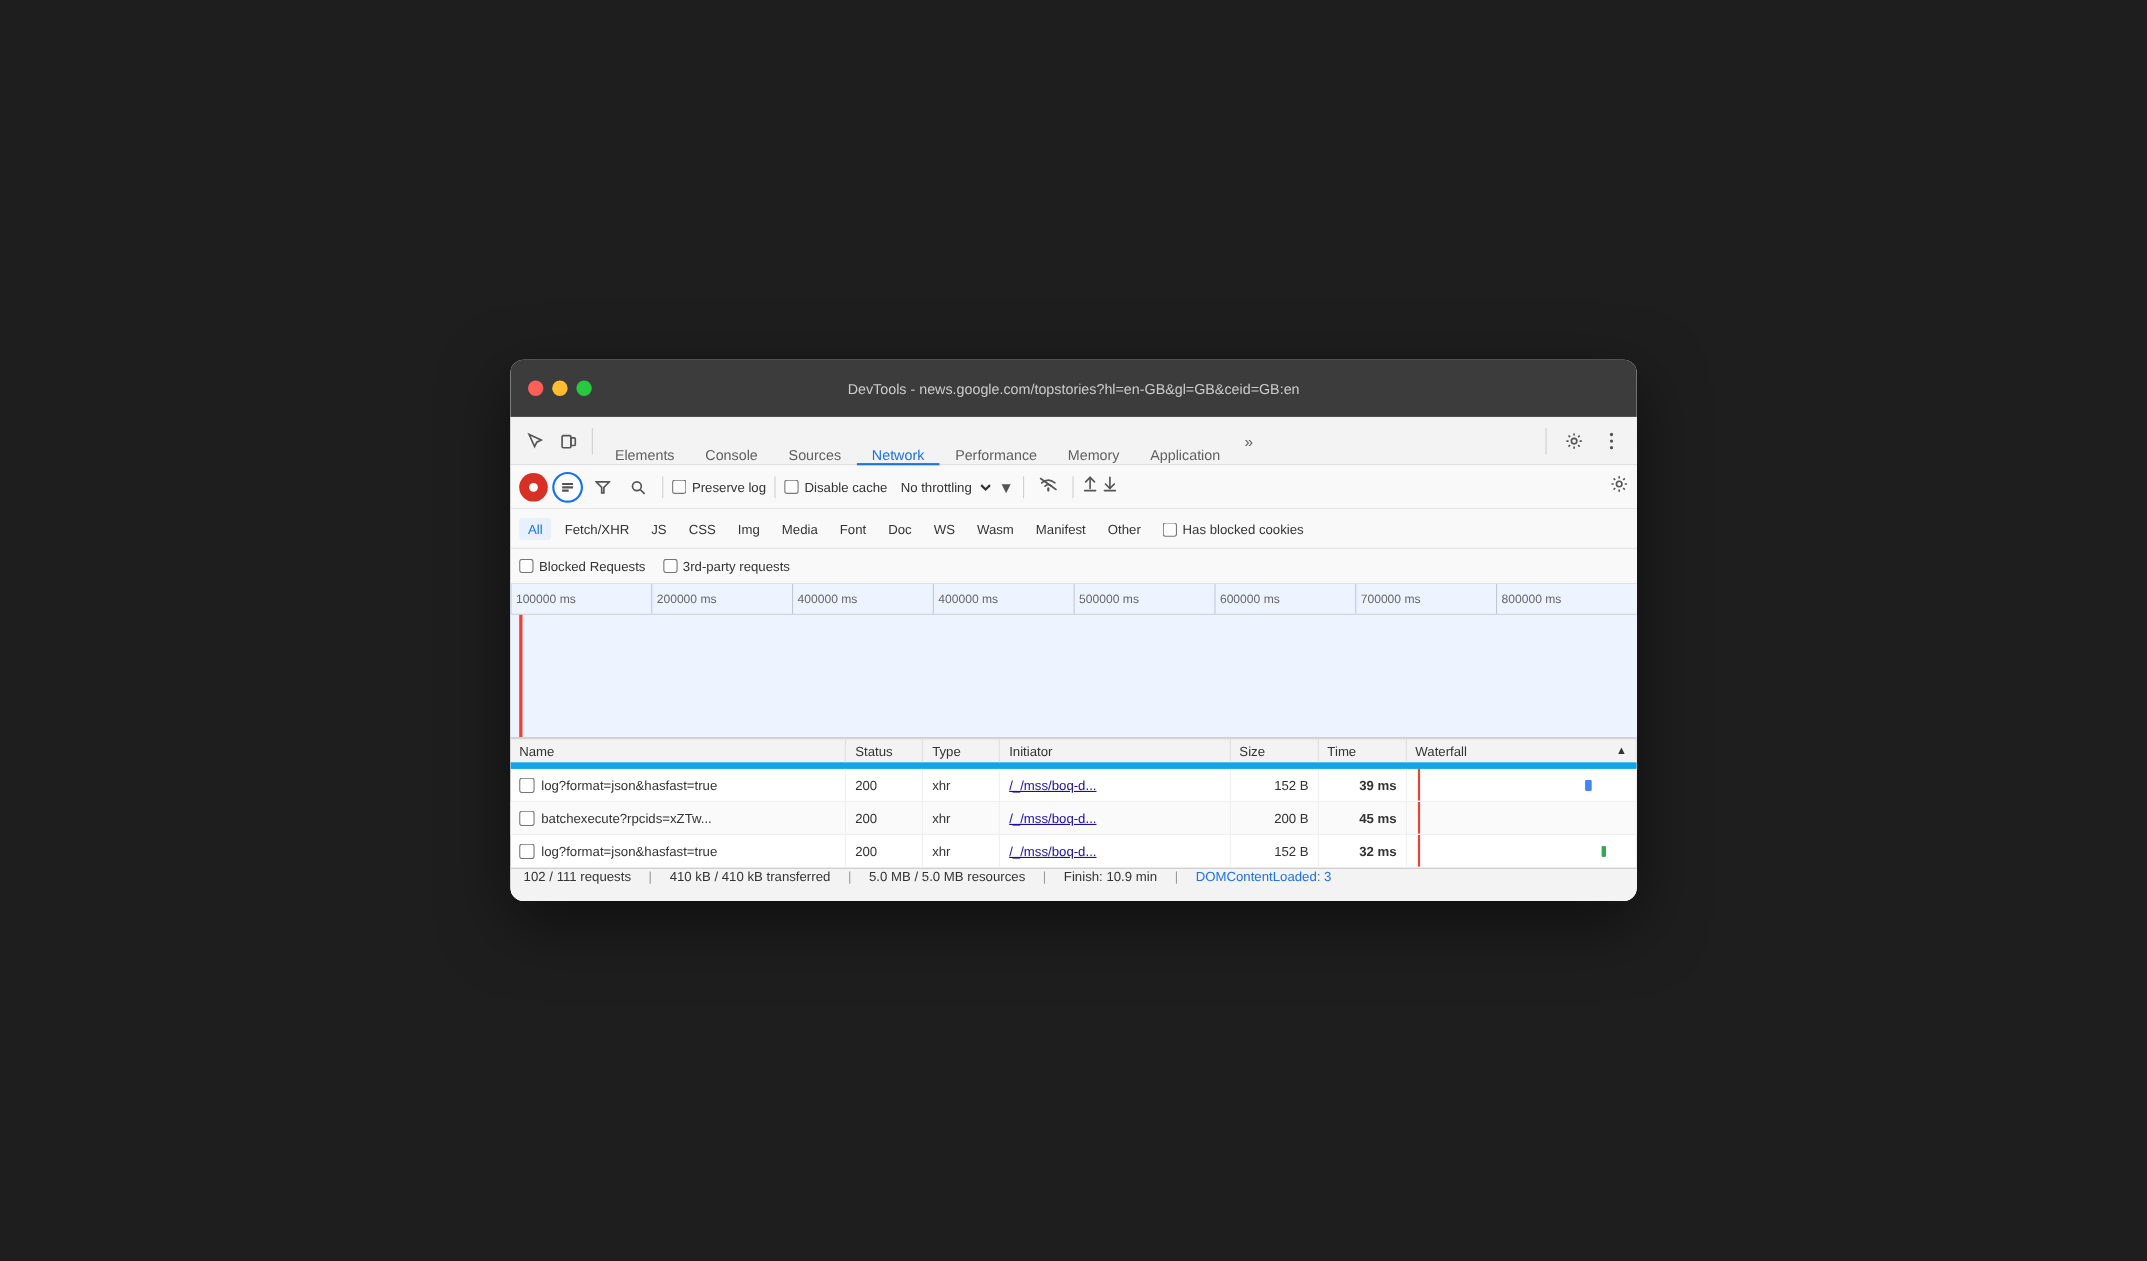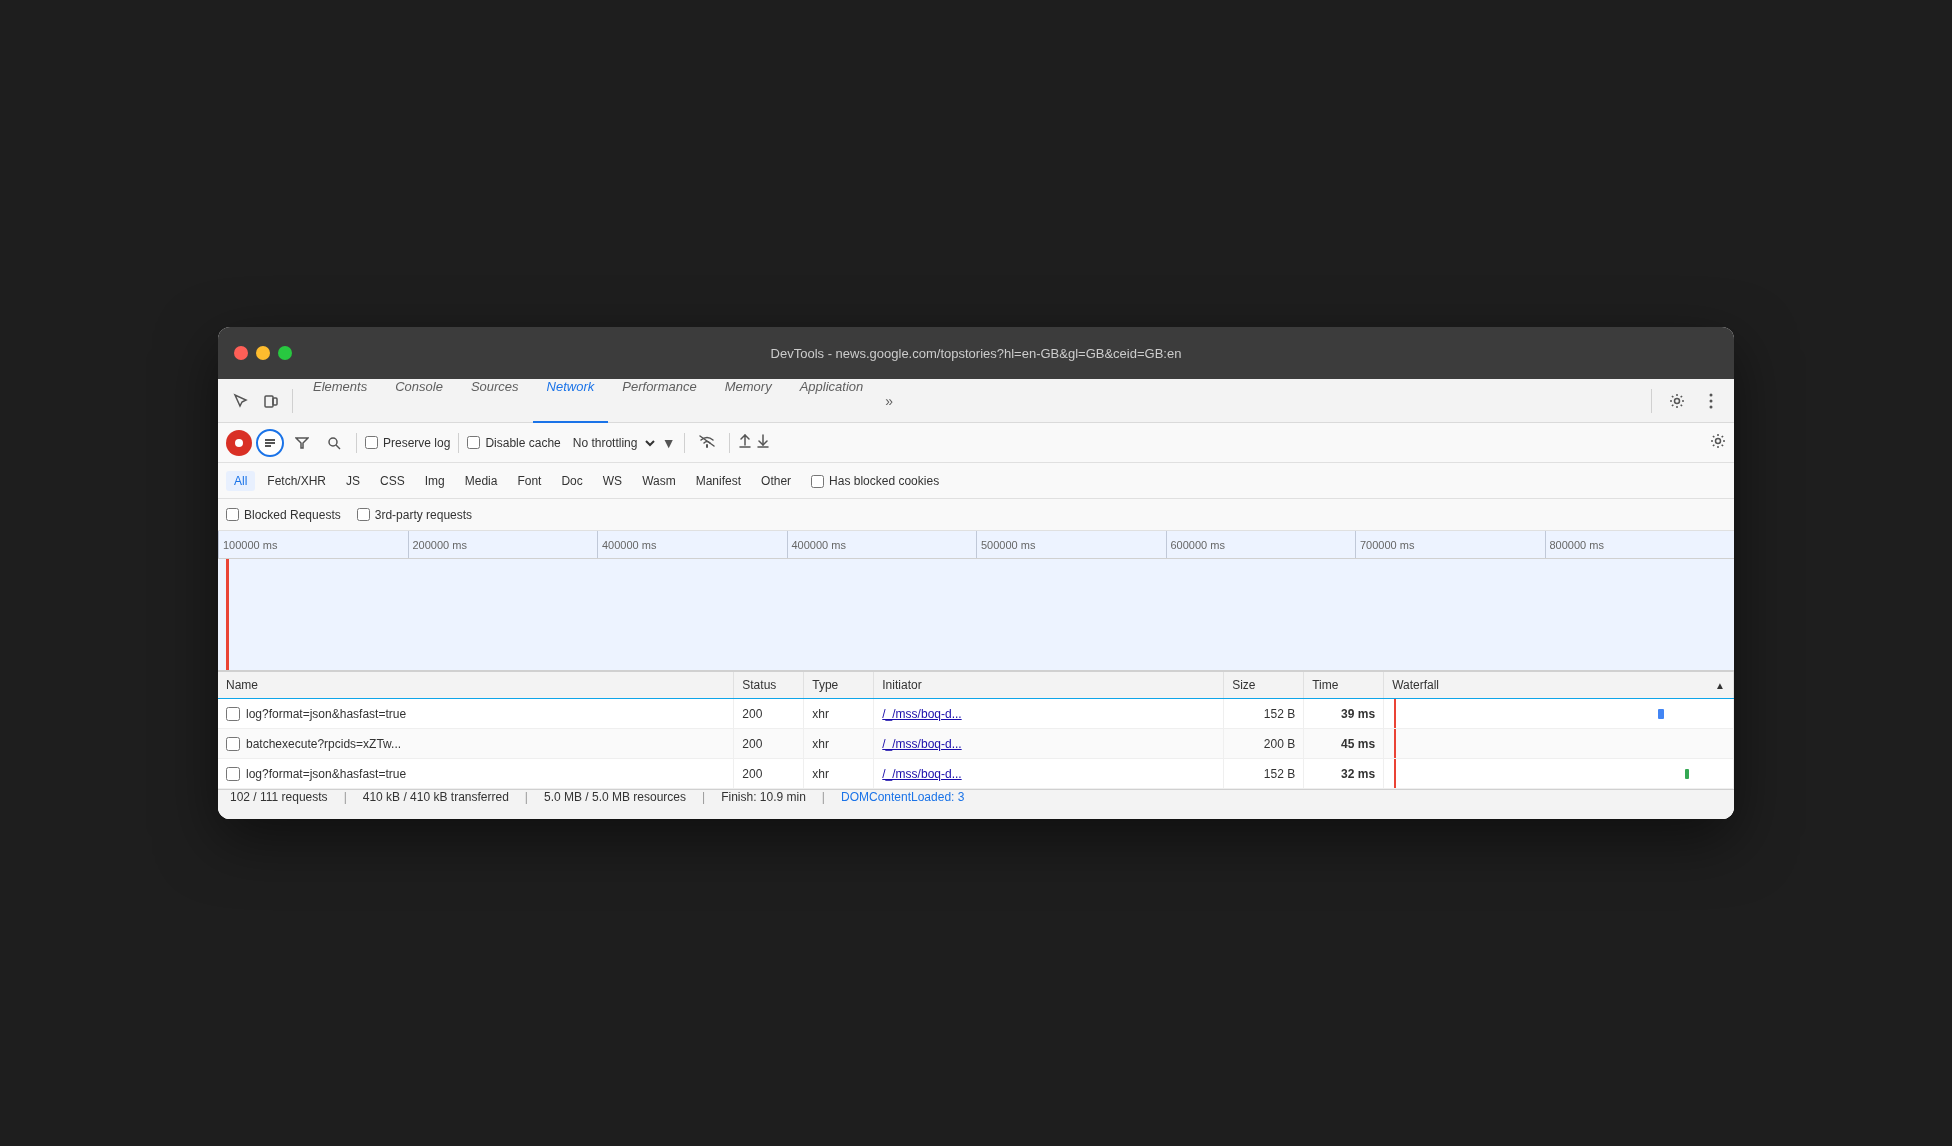--- a/index.html
+++ b/index.html
@@ -5,21 +5,21 @@
     * { box-sizing: border-box; margin: 0; padding: 0; }
     body {
       background: #1e1e1e;
       display: flex;
       justify-content: center;
       align-items: center;
       min-height: 100vh;
       font-family: -apple-system, BlinkMacSystemFont, 'Segoe UI', sans-serif;
     }
     .window {
-      width: 1516px;
+      width: 1024px;
       background: #ffffff;
       border-radius: 12px;
       overflow: hidden;
       box-shadow: 0 20px 60px rgba(0,0,0,0.5);
     }
     .titlebar {
       background: #3c3c3c;
       height: 52px;
       display: flex;
       align-items: center;
@@ -82,27 +82,26 @@
     }
     .tab-list {
       display: flex;
       align-items: center;
       flex: 1;
     }
     .tab-item {
       padding: 0 14px;
       height: 44px;
       display: flex;
-      align-items: flex-start;
+      align-items: flex-end;
       font-size: 13px;
       color: #5f5f5f;
       cursor: pointer;
       border-bottom: 2px solid transparent;
       white-space: nowrap;
-      font-style: italic;
     }
     .tab-item.active {
       color: #1a73e8;
       border-bottom: 2px solid #1a73e8;
       font-weight: 500;
     }
     .tab-more {
       padding: 0 8px;
       font-size: 14px;
       color: #5f5f5f;
@@ -302,21 +301,21 @@
       top: 0;
       width: 3px;
       height: 100%;
       background: #ea4335;
     }
     .table-header {
       display: flex;
       align-items: center;
       height: 28px;
       background: #f3f3f3;
-      border-bottom: 1px solid #0ea5e9;
+      border-bottom: 6px solid #0ea5e9;
       border-top: 1px solid #d0d0d0;
     }
     .th {
       padding: 0 8px;
       font-size: 12px;
       color: #333;
       font-weight: 500;
       white-space: nowrap;
       cursor: pointer;
       display: flex;

